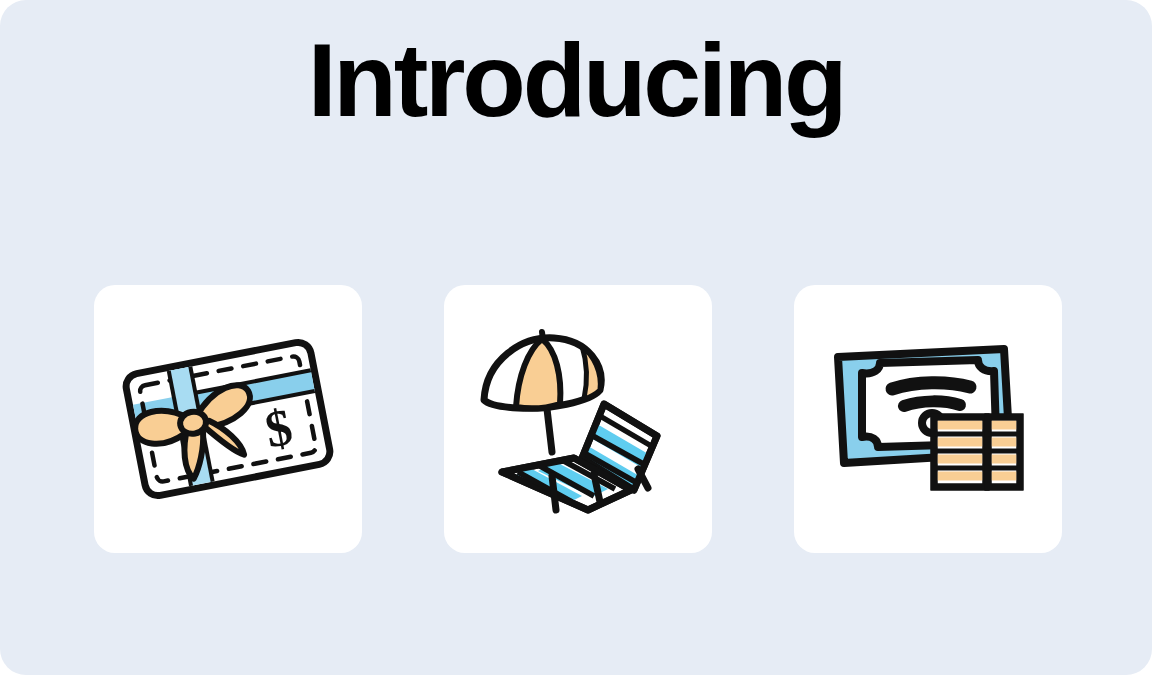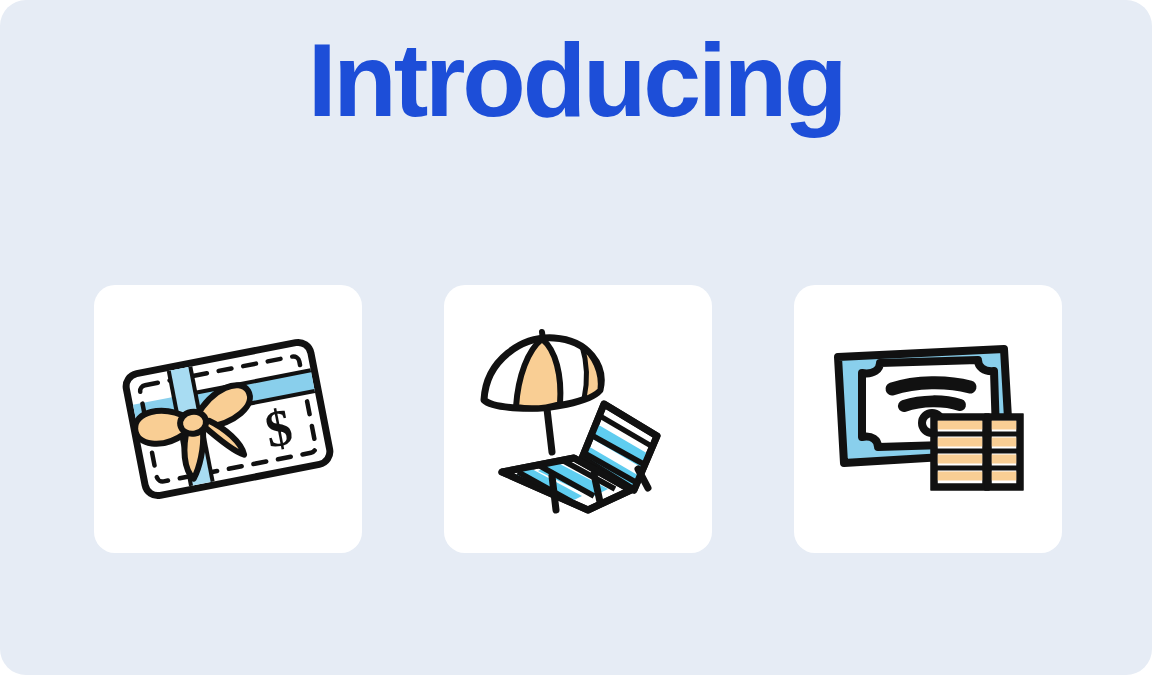--- a/index.html
+++ b/index.html
@@ -22,21 +22,21 @@
     border-radius: 26px;
     overflow: hidden;
     box-sizing: border-box;
   }
   .headline {
     position: absolute;
     left: 0;
     top: 24px;
     width: 1152px;
     text-align: center;
-    color: #1d4ed8;
+    color: #000000;
     font-family: "Liberation Sans", sans-serif;
     font-weight: 700;
     font-size: 104px;
     line-height: 112px;
     letter-spacing: -3.2px;
     -webkit-font-smoothing: antialiased;
   }
   .headline .ln {
     display: block;
     white-space: nowrap;

